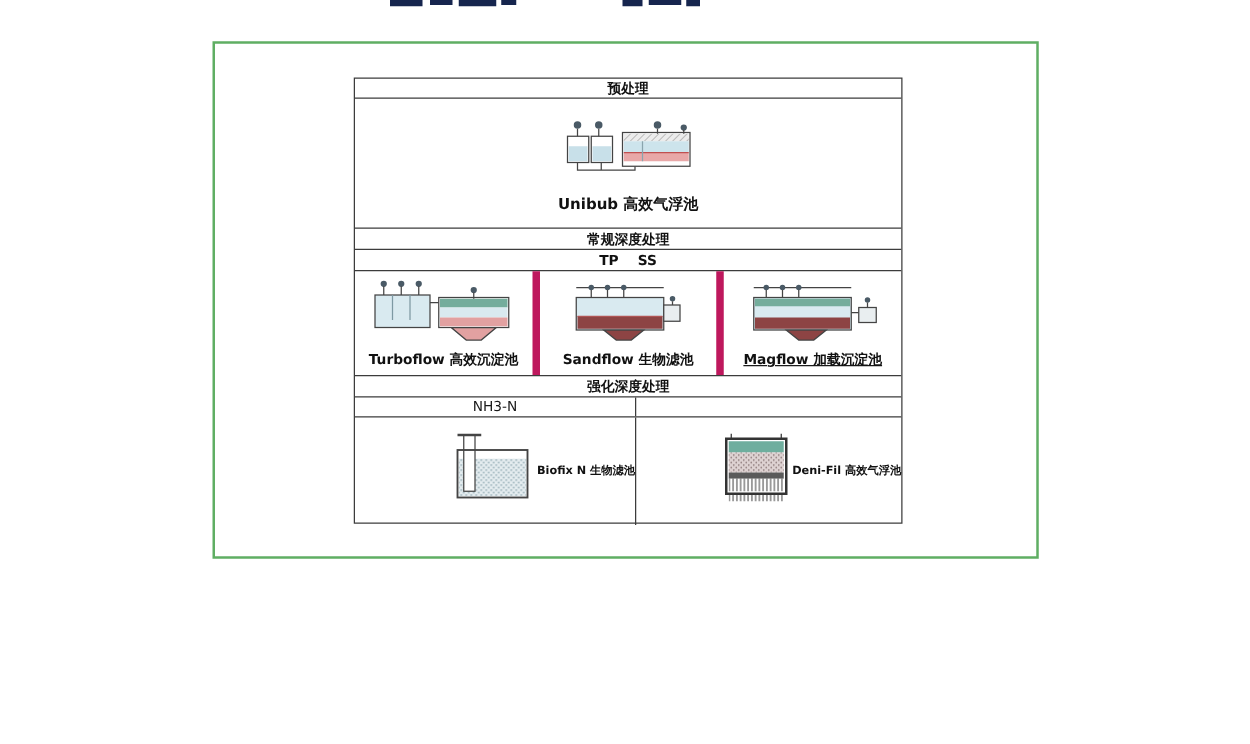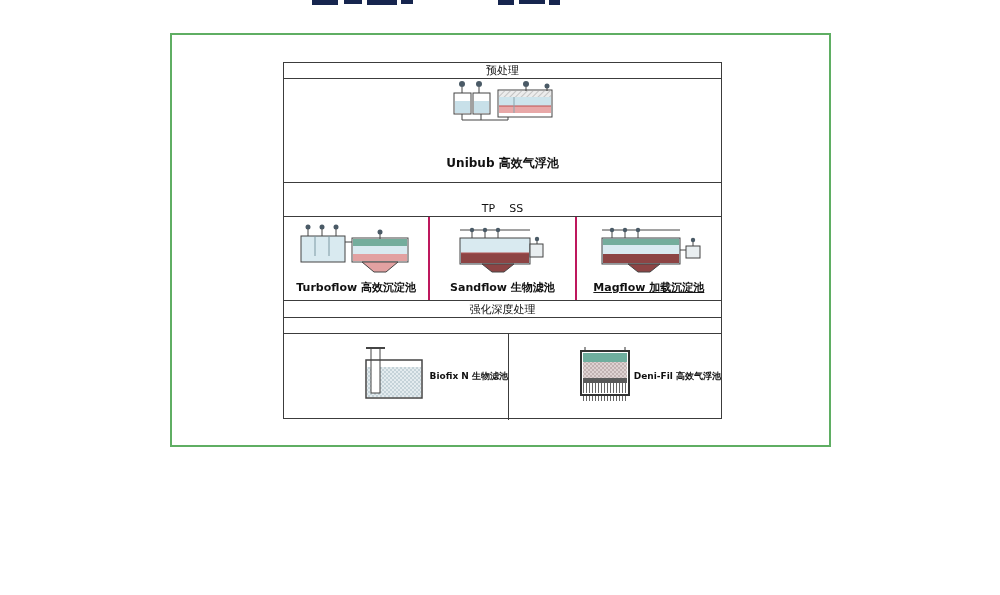--- a/index.html
+++ b/index.html
@@ -21,34 +21,34 @@
     position:absolute; left:170px; top:33px; width:661px; height:414px;
     border:2px solid #5fae63; background:#fff;
   }
 
   
   .ptable {
     position:absolute; left:283px; top:62px; width:439px; height:357px;
     border:1px solid #3c3c3c; background:#fff;
   }
   .row { position:absolute; left:0; width:100%; border-bottom:1px solid #3c3c3c; }
-  .hdr-row { text-align:center; font-size:11px; line-height:16px; color:#111; }
+  .hdr-row { text-align:center; font-size:11px; line-height:16px; color:#111;font-weight:bold; }
 
   .row-pre-h   { top:0;   height:16px; }
-  .row-pre-b   { top:16px; height:104px; display:flex; flex-direction:column; align-items:center; justify-content:space-between; padding-bottom:10px; }
+  .row-pre-b   { top:16px; height:104px; display:flex; flex-direction:column; align-items:center; justify-content:flex-end; padding-bottom:10px; }
   .row-conv-h  { top:120px; height:17px; line-height:17px; }
   .row-tpss    { top:137px; height:17px; line-height:17px; white-space:pre; }
   .row-tanks   { top:154px; height:84px; display:flex; }
   .row-enh-h   { top:238px; height:17px; line-height:17px; }
   .row-2h      { top:255px; height:16px; display:flex; }
   .row-2b      { top:271px; height:86px; display:flex; border-bottom:none; }
 
   .tank-cell {
     flex:1; display:flex; flex-direction:column; align-items:center;
-    justify-content:flex-end; padding-bottom:5px; border-right:2px solid #be185d;
+    justify-content:flex-end; padding-bottom:5px; border-right:6px solid #be185d;
   }
   .tank-cell:last-child { border-right:none;text-decoration:underline; }
 
   .col-left  { width:225px; border-right:1px solid #3c3c3c; }
   .col-right { flex:1; }
   .hdr-cell  { text-align:center; font-size:11px; line-height:16px; }
 
   .filter-cell {
     display:flex; flex-direction:row; align-items:center;
     justify-content:flex-end; padding-bottom:6px;
@@ -108,20 +108,21 @@
           <line x1="66" y1="18" x2="66" y2="34" stroke="#8aa4ad"></line>
           <circle cx="78" cy="5" r="3" fill="#4a5a66"></circle>
             <line x1="78" y1="8" x2="78" y2="12" stroke="#444"></line>
           <circle cx="99" cy="7" r="2.5" fill="#4a5a66"></circle>
             <line x1="99" y1="9" x2="99" y2="12" stroke="#444"></line>
         </svg>
       </span>
       <span class="lbl-main">Unibub 高效气浮池</span>
     </div>
 
+    <div class="row hdr-row row-conv-h">常规深度处理</div>
 
     <div class="row hdr-row row-tpss">TP    SS</div>
 
     <div class="row row-tanks">
 
       <div class="tank-cell">
         <span>
           <svg width="120" height="56" viewBox="0 0 120 56">
             <circle cx="12" cy="7" r="2.5" fill="#4a5a66"></circle>
               <line x1="12" y1="9" x2="12" y2="20" stroke="#444"></line>
@@ -187,20 +188,21 @@
               <line x1="99" y1="22" x2="99" y2="26" stroke="#444"></line>
           </svg>
         </span>
         <span class="lbl-tank">Magflow 加载沉淀池</span>
       </div>
     </div>
 
     <div class="row hdr-row row-enh-h">强化深度处理</div>
 
     <div class="row row-2h">
+      <div class="col-left hdr-cell">NH3-N</div>
     </div>
 
     <div class="row row-2b">
 
       <div class="col-left filter-cell">
         <span>
           <svg width="76" height="58" viewBox="0 0 76 58">
             <defs>
               <pattern id="bioDots" width="4" height="4" patternUnits="userSpaceOnUse">
                 <rect width="4" height="4" fill="#e4ecef"></rect>

